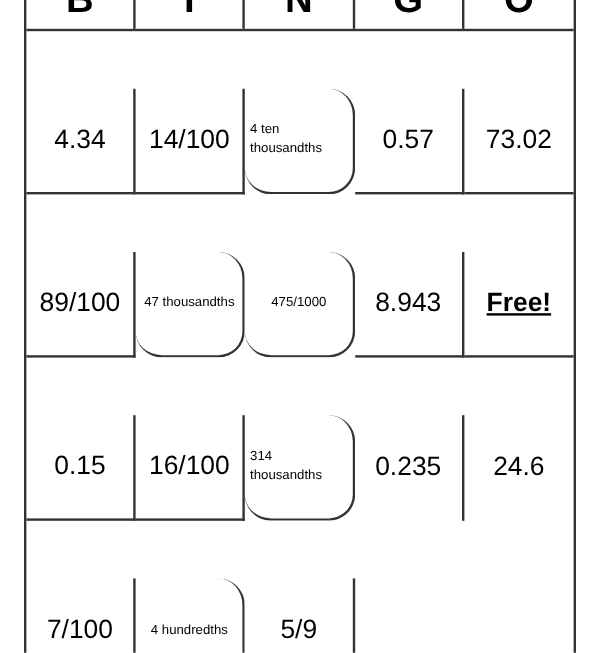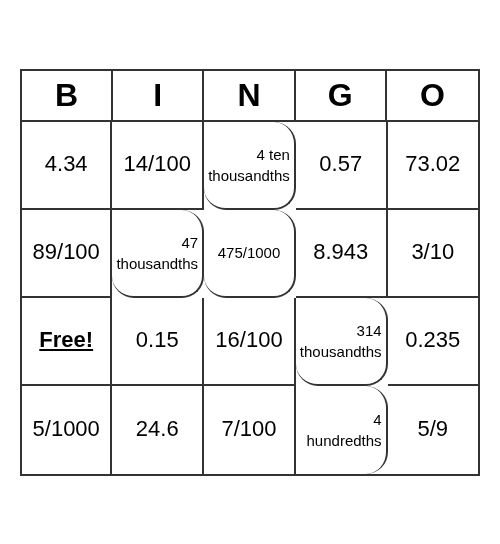--- a/index.html
+++ b/index.html
@@ -43,36 +43,37 @@
       grid-template-columns: repeat(5, 1fr);
     }
 
     .bingo-cell {
       border-right: 2px solid #333;
       border-bottom: 2px solid #333;
       min-height: 88px;
       display: flex;
       align-items: center;
       justify-content: center;
-      text-align: right;
+      text-align: left;
       padding: 6px 4px;
       font-size: 22px;
       line-height: 1.2;
+      margin-top: 48px;
     }
 
     .bingo-cell:nth-child(5n) {
       border-right: none;
     }
 
     .bingo-grid .bingo-cell:nth-last-child(-n+5) {
       border-bottom: none;
     }
 
     .bingo-cell.small-text {
-      font-size: 15px;
+      font-size: 11px;
       line-height: 1.4;
       border-radius: 22px;
     }
 
     .bingo-cell.free {
       font-size: 22px;
       font-weight: bold;
       text-decoration: underline;
     }
   </style>
@@ -90,25 +91,23 @@
   <div class="bingo-grid">
   <div class="bingo-cell">4.34</div>
       <div class="bingo-cell">14/100</div>
       <div class="bingo-cell small-text">4 ten thousandths</div>
       <div class="bingo-cell">0.57</div>
       <div class="bingo-cell">73.02</div>
       <div class="bingo-cell">89/100</div>
       <div class="bingo-cell small-text">47 thousandths</div>
       <div class="bingo-cell small-text">475/1000</div>
       <div class="bingo-cell">8.943</div>
-      <div class="bingo-cell">3/10</div>
       <div class="bingo-cell free">Free!</div>
       <div class="bingo-cell">0.15</div>
       <div class="bingo-cell">16/100</div>
       <div class="bingo-cell small-text">314 thousandths</div>
       <div class="bingo-cell">0.235</div>
-      <div class="bingo-cell">5/1000</div>
       <div class="bingo-cell">24.6</div>
       <div class="bingo-cell">7/100</div>
       <div class="bingo-cell small-text">4 hundredths</div>
       <div class="bingo-cell">5/9</div>
     </div>
 </div>
 
 </body></html>

